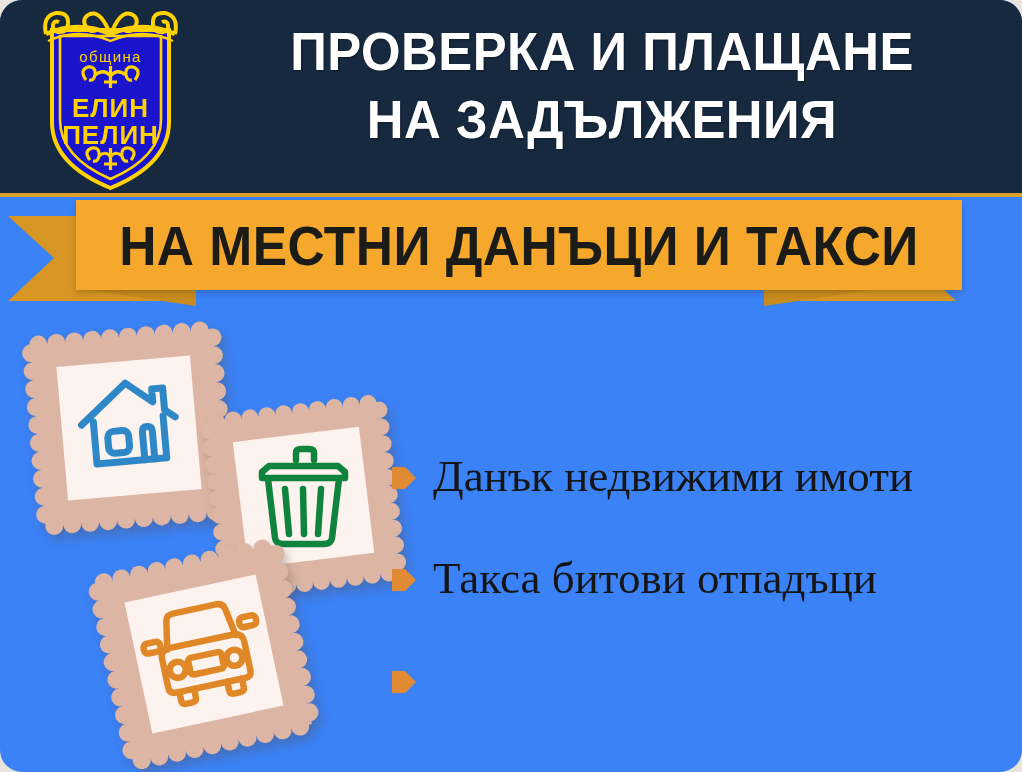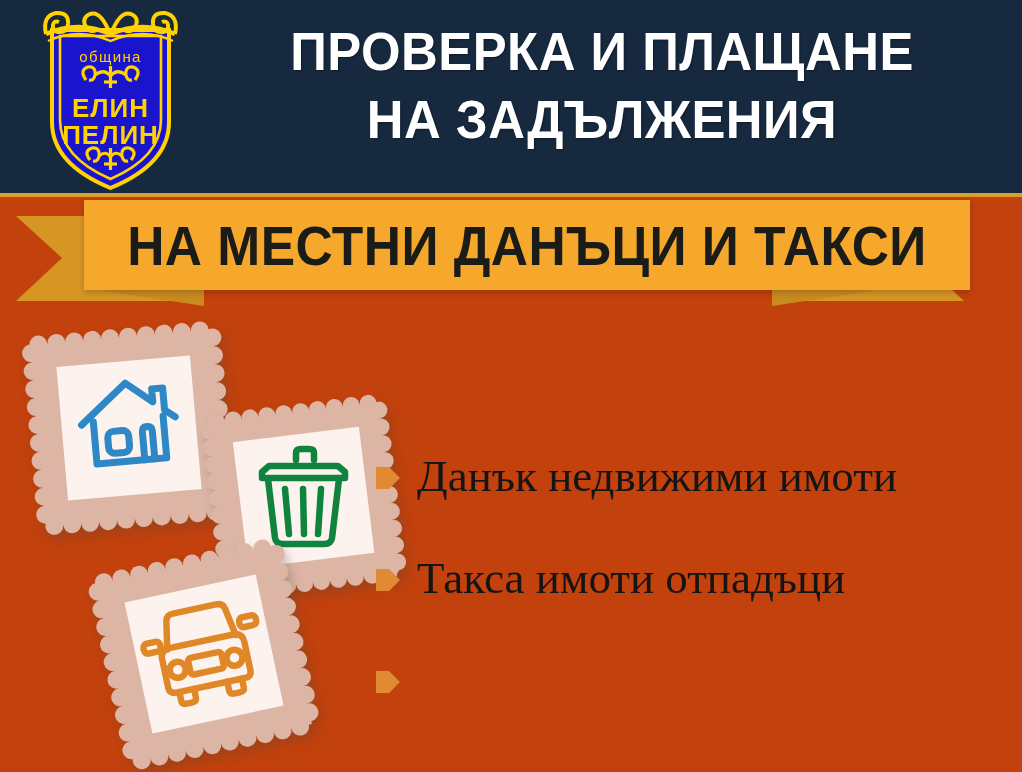--- a/index.html
+++ b/index.html
@@ -10,22 +10,23 @@
     font-family:"Liberation Sans", sans-serif;
     overflow:hidden;
     position:relative;
   }
 
   
   #poster {
     position:relative;
     width:1022px;
     height:772px;
-    background:#c2410c;
+    background:#3b82f6;
     overflow:hidden;
+    border-radius:22px;
   }
 
   
   .header-bar {
     position:absolute;
     left:0; top:0;
     width:1022px; height:197px;
     background:#17293f;
     z-index:2;
   }
@@ -61,21 +62,21 @@
     z-index:5;
     text-shadow:1px 1px 2px rgba(0,0,0,0.35);
     transform:scaleX(0.96);
     transform-origin:center top;
   }
   .header-title .line2 { display:block; }
 
   
   .ribbon-wrap {
     position:absolute;
-    left:16px; top:196px;
+    left:8px; top:196px;
     width:948px; height:110px;
     z-index:4;
     text-decoration:underline;
   }
   .ribbon-tail {
     position:absolute;
     top:20px;
     width:160px; height:85px;
     background:#d79524;
   }
@@ -133,21 +134,21 @@
   }
   .stamp svg { display:block; }
 
   #stamp-house { left:14px;  top:313px; }
   #stamp-trash { left:196px; top:390px; }
   #stamp-car   { left:88px;  top:538px; }
 
   
   .bullet-list {
     position:absolute;
-    left:376px; top:425px;
+    left:392px; top:425px;
     width:615px;
     z-index:5;
   }
   .bullet-item {
     display:flex;
     align-items:center;
     height:102px;
   }
   .bullet-marker {
     flex:0 0 auto;
@@ -429,21 +430,21 @@
       </span>
       <span class="bullet-label">Данък недвижими имоти</span>
     </div>
 
     <div class="bullet-item">
       <span class="bullet-marker">
         <svg width="24" height="26" viewBox="0 0 24 26" xmlns="http://www.w3.org/2000/svg">
           <path d="M0 2 L13 2 L24 13 L13 24 L0 24 Z" fill="#e08a33"></path>
         </svg>
       </span>
-      <span class="bullet-label">Такса имоти отпадъци</span>
+      <span class="bullet-label">Такса битови отпадъци</span>
     </div>
 
     <div class="bullet-item">
       <span class="bullet-marker">
         <svg width="24" height="26" viewBox="0 0 24 26" xmlns="http://www.w3.org/2000/svg">
           <path d="M0 2 L13 2 L24 13 L13 24 L0 24 Z" fill="#e08a33"></path>
         </svg>
       </span>
     </div>
 

